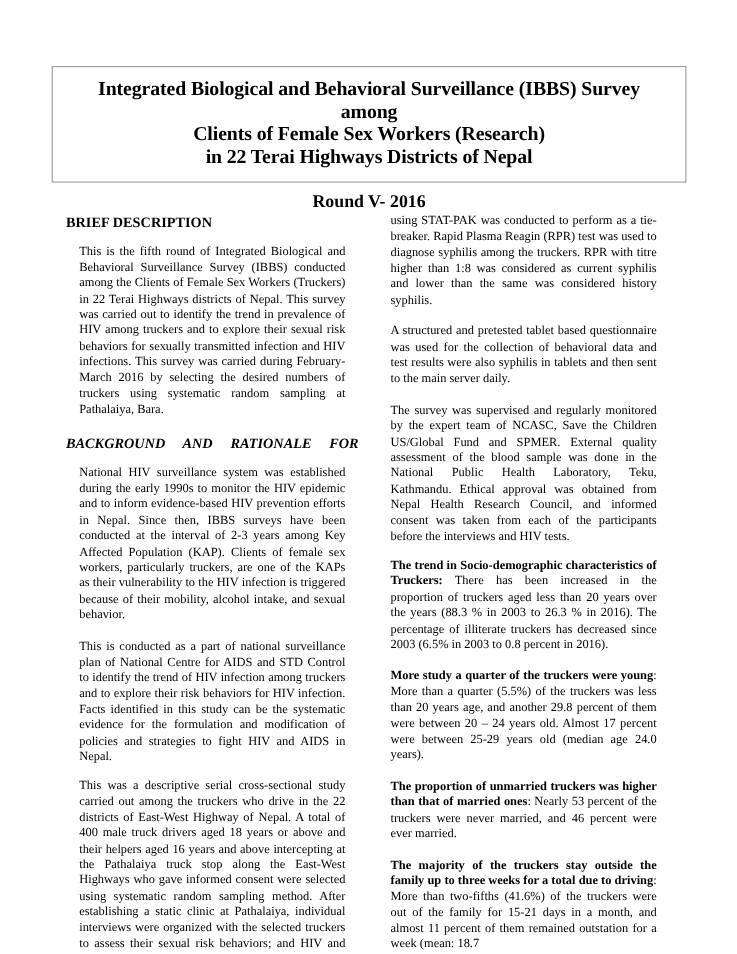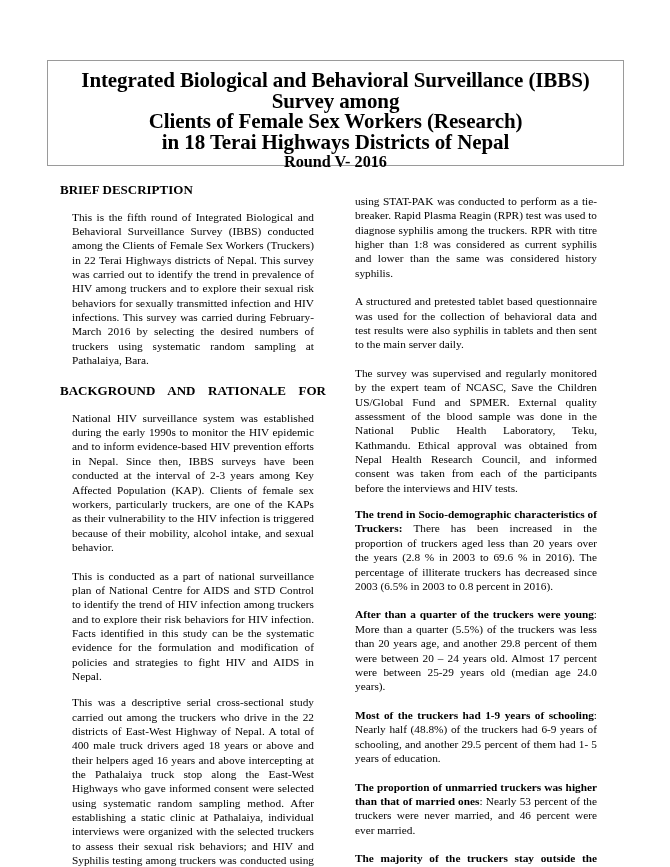--- a/index.html
+++ b/index.html
@@ -30,29 +30,30 @@
     width: 577px;
     height: 106px;
     border: 1.5px solid #9a9a9a;
     box-sizing: border-box;
     background: #ffffff;
     padding: 9px 14px 0 14px;
   }
   .title-line {
     text-align: center;
     font-weight: bold;
-    font-size: 21px;
+    font-size: 18px;
     line-height: 20.5px;
     letter-spacing: -0.1px;
   }
   .round-line {
     text-align: center;
     font-weight: bold;
     font-size: 16.2px;
     line-height: 20px;
+    margin-top: 21px;
   }
 
   
   .col {
     position: absolute;
     top: 182px;
     width: 266px;
     font-size: 11.3px;
     line-height: 14.35px;
     text-align: justify;
@@ -65,22 +66,22 @@
     font-size: 13.0px;
     font-weight: bold;
     margin: 0 0 0.5px 0;
     line-height: 15.5px;
     text-align: justify;
     text-justify: inter-word;
   }
   h2.section.spread {
     text-align-last: justify;
   }
-  h2.section.first { margin-top: 0; }
-  h2.section.spaced { margin-top: 16px; }
+  h2.section.first { margin-top: 12px; }
+  h2.section.spaced { margin-top: 16px; font-style: italic; }
 
   p.para {
     margin: 12px;
     text-indent: 0;
   }
   p.para.gap { margin-top: 14.3px; }
   p.para.tight { margin-top: 0; }
 
   .lead {
     font-weight: bold;
@@ -90,21 +91,21 @@
   p.para, h2.section { hyphens: none; }
 </style>
 </head>
 <body>
 
 <div class="page">
 
   <div class="title-box">
     <div class="title-line">Integrated Biological and Behavioral Surveillance (IBBS) Survey among</div>
     <div class="title-line">Clients of Female Sex Workers (Research)</div>
-    <div class="title-line">in 18 Terai Highways Districts of Nepal</div>
+    <div class="title-line">in 22 Terai Highways Districts of Nepal</div>
     <div class="round-line">Round V- 2016</div>
   </div>
 
   <div class="col col-left">
 
     <h2 class="section first">BRIEF DESCRIPTION</h2>
     <p class="para">This is the fifth round of Integrated Biological and Behavioral Surveillance Survey (IBBS) conducted among the Clients of Female Sex Workers (Truckers) in 22 Terai Highways districts of Nepal. This survey was carried out to identify the trend in prevalence of HIV among truckers and to explore their sexual risk behaviors for sexually transmitted infection and HIV infections. This survey was carried during February- March 2016 by selecting the desired numbers of truckers using systematic random sampling at Pathalaiya, Bara.</p>
 
     <h2 class="section spaced spread">BACKGROUND AND RATIONALE FOR</h2>
     <p class="para">National HIV surveillance system was established during the early 1990s to monitor the HIV epidemic and to inform evidence-based HIV prevention efforts in Nepal. Since then, IBBS surveys have been conducted at the interval of 2-3 years among Key Affected Population (KAP). Clients of female sex workers, particularly truckers, are one of the KAPs as their vulnerability to the HIV infection is triggered because of their mobility, alcohol intake, and sexual behavior.</p>
@@ -115,24 +116,23 @@
 
   <div class="col col-right">
 
     <p class="para">using STAT-PAK was conducted to perform as a tie-breaker. Rapid Plasma Reagin (RPR) test was used to diagnose syphilis among the truckers. RPR with titre higher than 1:8 was considered as current syphilis and lower than the same was considered history syphilis.</p>
 
     <p class="para gap">A structured and pretested tablet based questionnaire was used for the collection of behavioral data and test results were also syphilis in tablets and then sent to the main server daily.</p>
 
     <p class="para gap">The survey was supervised and regularly monitored by the expert team of NCASC, Save the Children US/Global Fund and SPMER. External quality assessment of the blood sample was done in the National Public Health Laboratory, Teku, Kathmandu. Ethical approval was obtained from Nepal Health Research Council, and informed consent was taken from each of the participants before the interviews and HIV tests.</p>
 
 
-    <p class="para tight"><span class="lead">The trend in Socio-demographic characteristics of Truckers:</span><span> There has been increased in the proportion of truckers aged less than 20 years over the years (2.8 % in 2003 to 69.6 % in 2016). The percentage of illiterate truckers has decreased since 2003 (6.5% in 2003 to 0.8 percent in 2016).</span></p>
+    <p class="para tight"><span class="lead">The trend in Socio-demographic characteristics of Truckers:</span><span> There has been increased in the proportion of truckers aged less than 20 years over the years (88.3 % in 2003 to 26.3 % in 2016). The percentage of illiterate truckers has decreased since 2003 (6.5% in 2003 to 0.8 percent in 2016).</span></p>
 
-    <p class="para gap"><span class="lead">After than a quarter of the truckers were young</span><span>: More than a quarter (5.5%) of the truckers was less than 20 years age, and another 29.8 percent of them were between 20 – 24 years old. Almost 17 percent were between 25-29 years old (median age 24.0 years).</span></p>
+    <p class="para gap"><span class="lead">More study a quarter of the truckers were young</span><span>: More than a quarter (5.5%) of the truckers was less than 20 years age, and another 29.8 percent of them were between 20 – 24 years old. Almost 17 percent were between 25-29 years old (median age 24.0 years).</span></p>
 
-    <p class="para gap"><span class="lead">Most of the truckers had 1-9 years of schooling</span><span>: Nearly half (48.8%) of the truckers had 6-9 years of schooling, and another 29.5 percent of them had 1- 5 years of education.</span></p>
 
     <p class="para gap"><span class="lead">The proportion of unmarried truckers was higher than that of married ones</span><span>: Nearly 53 percent of the truckers were never married, and 46 percent were ever married.</span></p>
 
     <p class="para gap"><span class="lead">The majority of the truckers stay outside the family up to three weeks for a total due to driving</span><span>: More than two-fifths (41.6%) of the truckers were out of the family for 15-21 days in a month, and almost 11 percent of them remained outstation for a week (mean: 18.7</span></p>
   </div>
 
 </div>
 
 </body></html>

